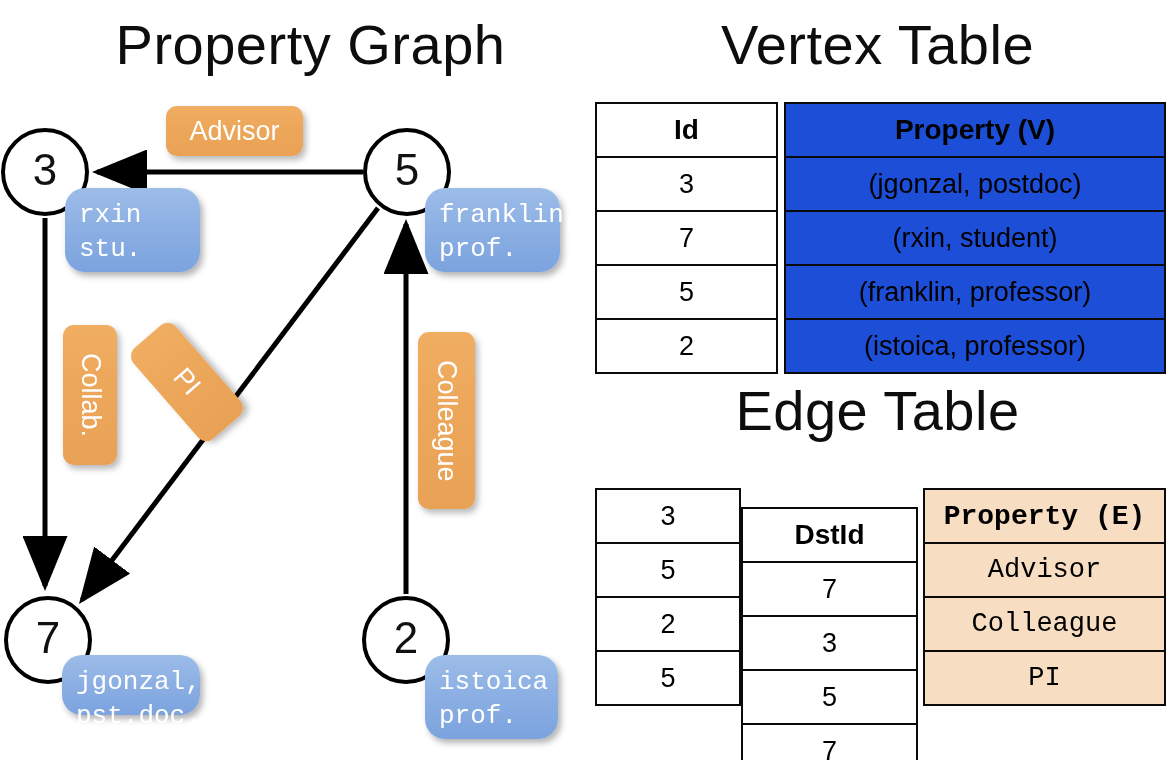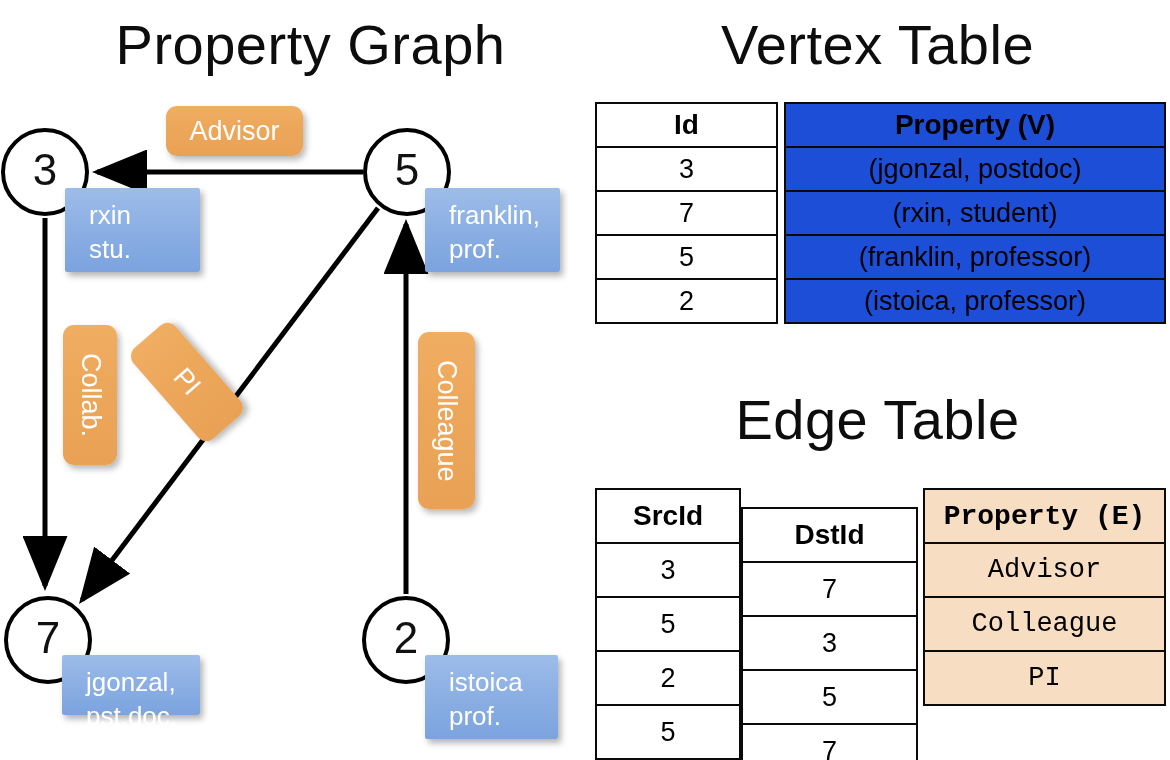--- a/index.html
+++ b/index.html
@@ -18,21 +18,21 @@
   .title {
     position: absolute;
     font-weight: 400;
     letter-spacing: 0.5px;
     white-space: nowrap;
     text-align: center;
     color: #0d0d0d;
   }
   #title-property-graph { left: 0;   top: 12px;  width: 585px; font-size: 56px; padding-left: 36px; }
   #title-vertex-table   { left: 585px; top: 12px; width: 585px; font-size: 56px; }
-  #title-edge-table     { left: 585px; top: 387px; width: 585px; font-size: 56px; }
+  #title-edge-table     { left: 585px; top: 378px; width: 585px; font-size: 56px; }
 
   
   #graph-panel {
     position: absolute; left: 0; top: 0; width: 585px; height: 760px;
   }
   #graph-edges {
     position: absolute; left: 0; top: 0; width: 585px; height: 760px;
     pointer-events: none;
   }
 
@@ -45,28 +45,29 @@
     display: flex; align-items: center; justify-content: center;
     font-size: 44px; line-height: 1;
     color: #111;
     z-index: 4;
   }
   .node span { position: relative; top: -2px; }
 
   
   .prop-box {
     position: absolute;
-    border-radius: 2px;
+    border-radius: 20px;
     background: linear-gradient(to bottom, #9dbde8 0%, #8db0e4 45%, #7ba3de 100%);
     box-shadow: 3px 4px 6px rgba(0,0,0,0.30);
     color: #ffffff;
     font-size: 26px;
     line-height: 1.32;
-    padding: 10px 0 0 24px;
+    padding: 10px 0 0 14px;
     z-index: 6;
+    font-family: Liberation Mono, monospace;
   }
 
   
   .edge-label {
     position: absolute;
     border-radius: 11px;
     background: linear-gradient(to bottom, #f0ae62 0%, #eda75b 40%, #e9a255 100%);
     box-shadow: 3px 4px 6px rgba(0,0,0,0.28);
     color: #ffffff;
     font-size: 27px;
@@ -90,21 +91,21 @@
     font-weight: 400;
     font-size: 27px;
     padding: 0;
   }
   .tbl th { font-weight: 700; font-size: 28px; }
 
   
   #vertex-table { left: 595px; top: 102px; width: 571px; height: 272px; }
   #vt-id   { left: 0px;   width: 183px; }
   #vt-prop { left: 189px; width: 382px; }
-  #vertex-table td, #vertex-table th { height: 44px; text-align: center; }
+  #vertex-table td, #vertex-table th { height: 54px; text-align: center; }
   #vt-prop td, #vt-prop th { background: #1d4ed8; }
   #vt-id  td, #vt-id  th { background: #ffffff; }
 
   
   #edge-table { left: 595px; top: 488px; width: 571px; height: 272px; }
   #et-src  { left: 0px;   width: 146px; }
   #et-dst  { left: 146px; width: 177px; margin-top: 19px; }
   #et-prop { left: 328px; width: 243px; font-family: Liberation Mono, monospace; }
   #edge-table td, #edge-table th { height: 54px; }
   #et-prop td, #et-prop th { background: #f7ddc2; }
@@ -217,23 +218,20 @@
       </tr>
     </tbody>
       </table>
   </div>
 </div>
 
 <div class="tbl" id="edge-table">
   <div class="col-group" id="et-src">
     <table>
       <tbody>
-          <tr>
-        <th>SrcId</th>
-      </tr>
       <tr>
         <td>3</td>
       </tr>
       <tr>
         <td>5</td>
       </tr>
       <tr>
         <td>2</td>
       </tr>
       <tr>

